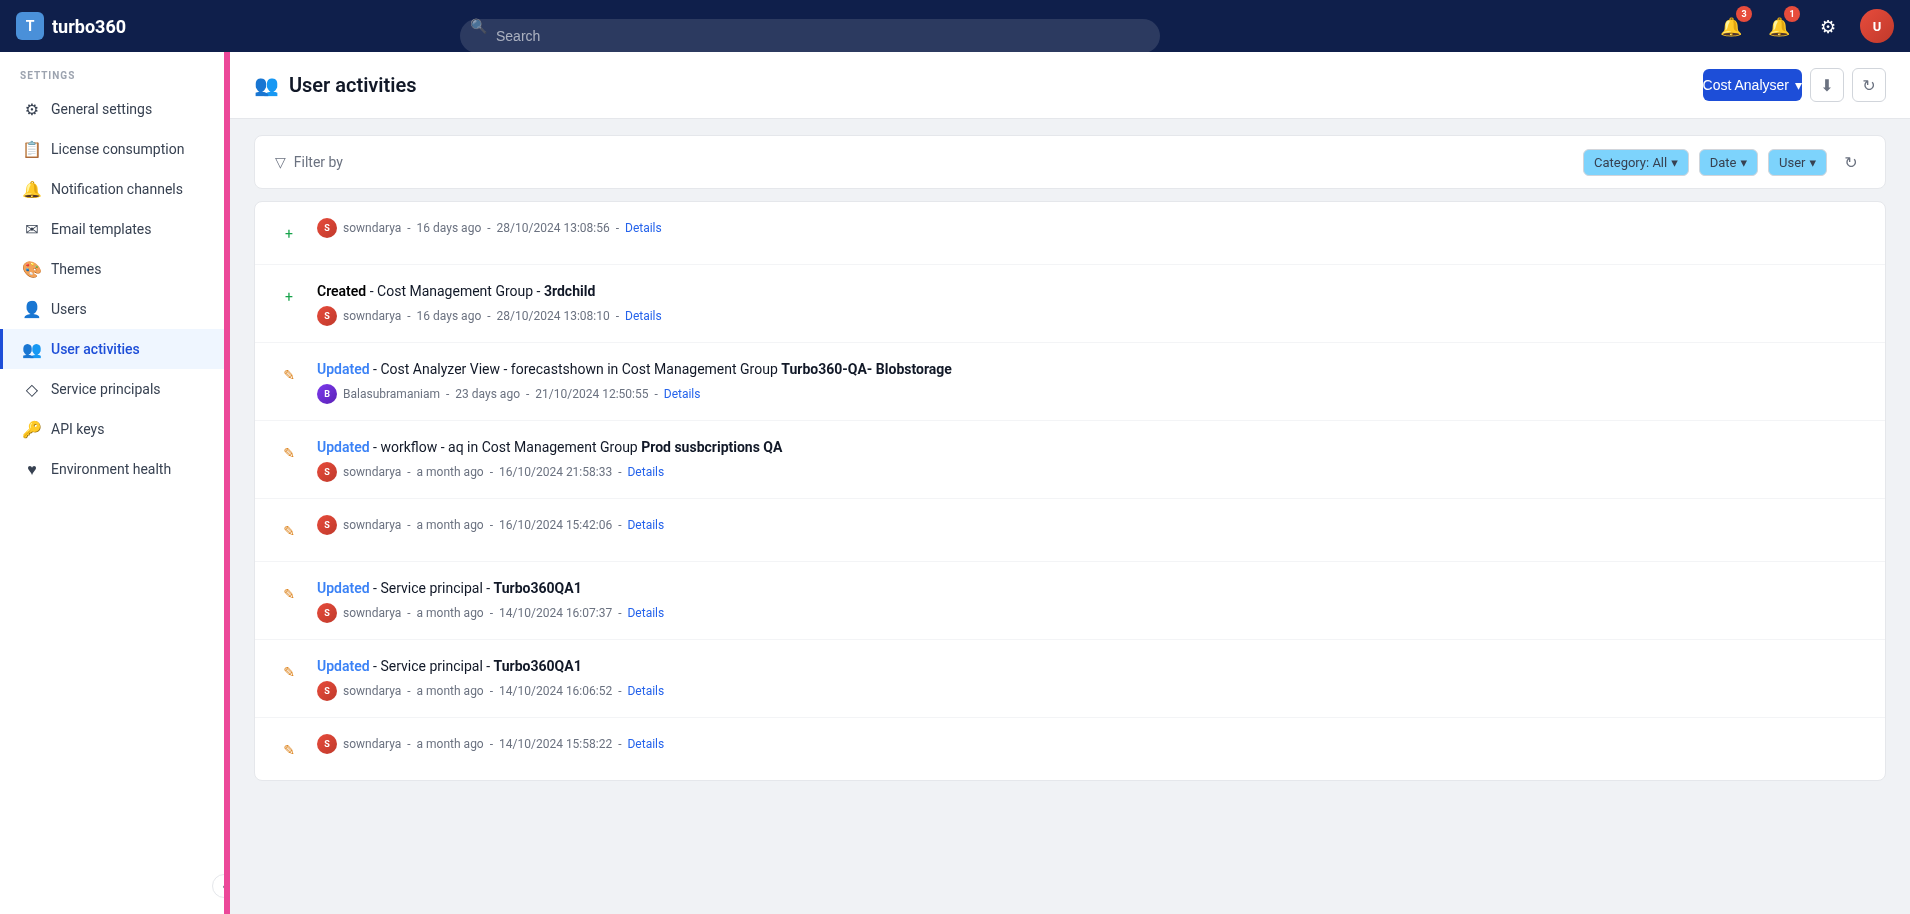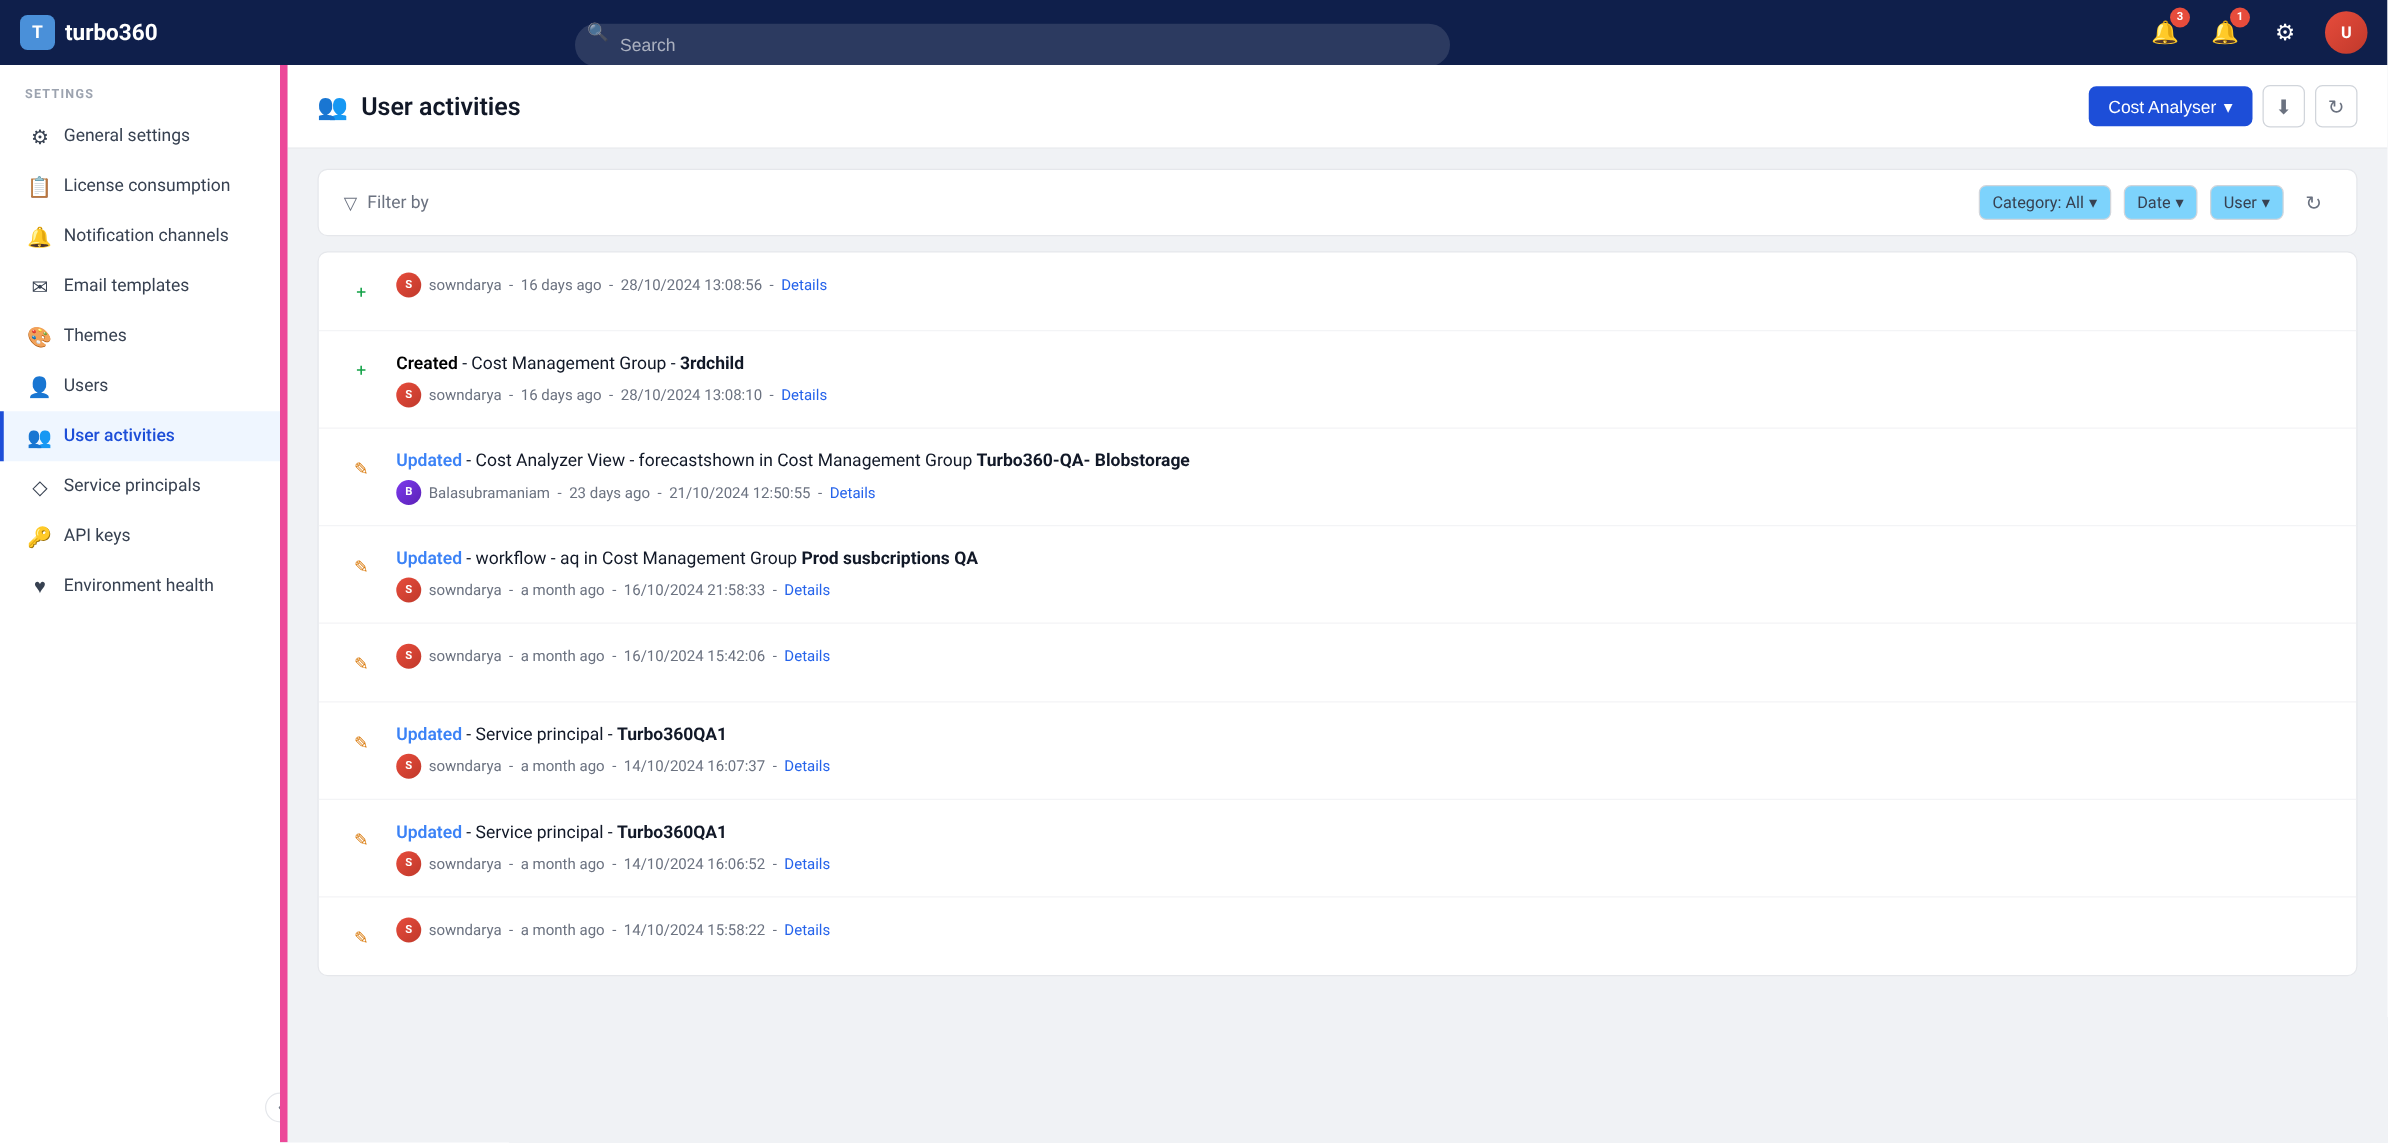--- a/index.html
+++ b/index.html
@@ -213,21 +213,21 @@
     .header-actions {
       display: flex;
       align-items: center;
       gap: 8px;
     }
     .cost-analyser-btn {
       background: #1d4ed8;
       color: white;
       border: none;
       border-radius: 6px;
-      padding: 8px 16px;
+      padding: 8px 0;
       font-size: 14px;
       font-weight: 500;
       cursor: pointer;
       display: flex;
       align-items: center;
       gap: 6px;
     }
     .icon-btn {
       width: 34px;
       height: 34px;

